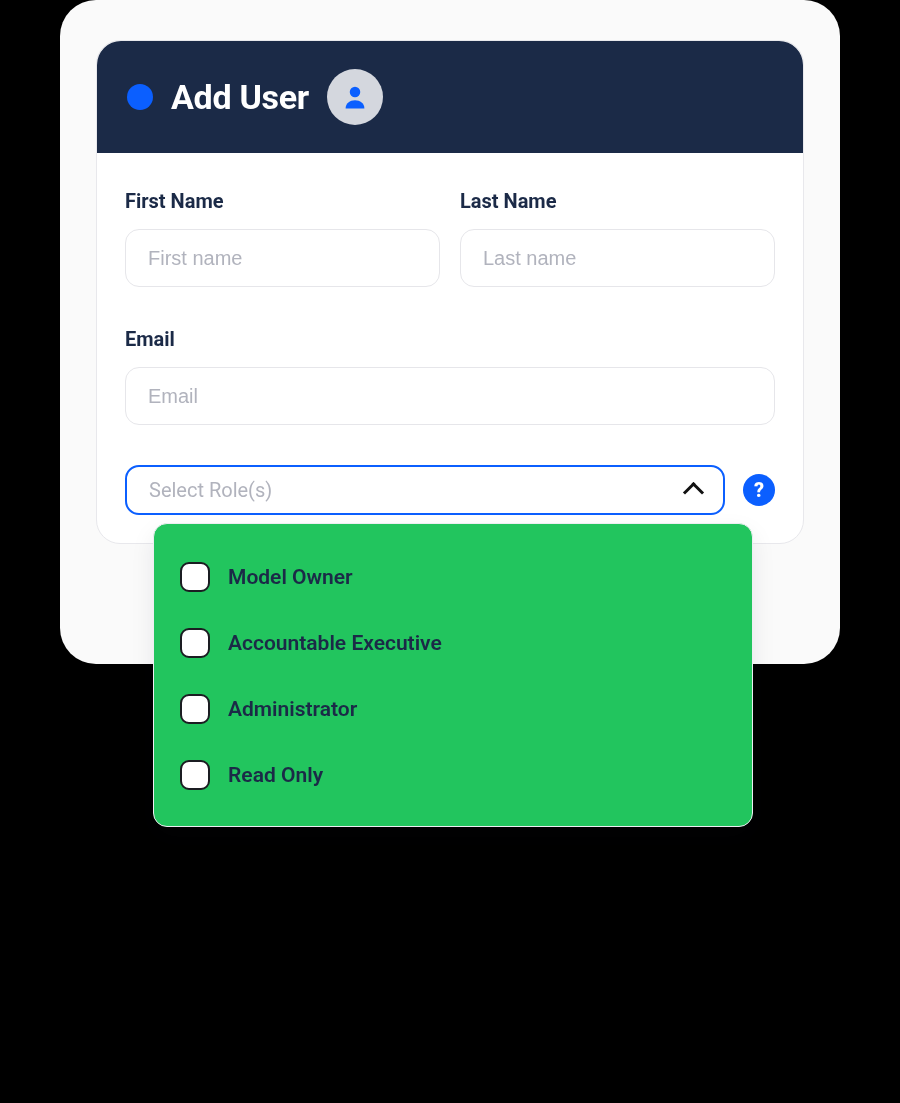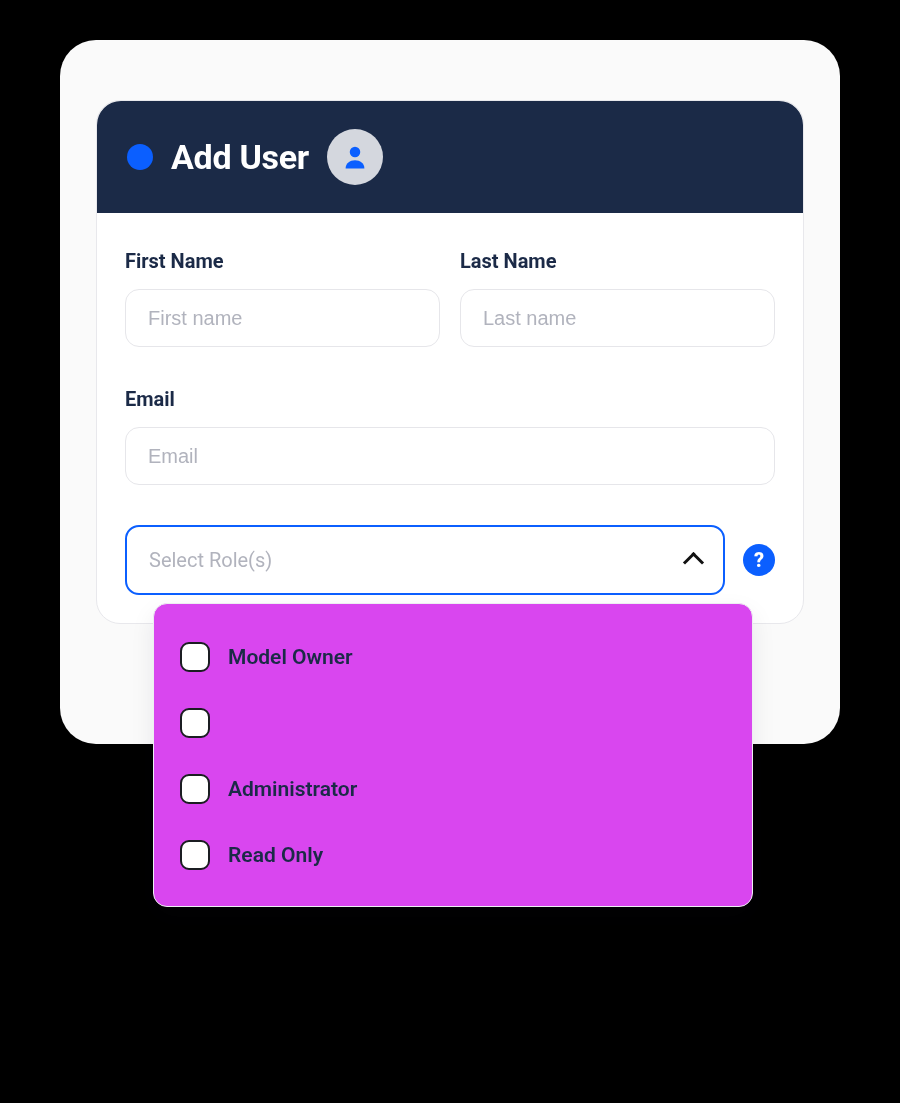--- a/index.html
+++ b/index.html
@@ -7,24 +7,23 @@
     body {
       background: #000;
       font-family: -apple-system, BlinkMacSystemFont, "Segoe UI", Roboto, Arial, sans-serif;
       display: flex;
       align-items: flex-start;
       justify-content: center;
     }
     .card {
       position: relative;
       width: 780px;
-      margin-top: 40px;
       background: #fafafa;
       border-radius: 36px;
-      padding: 60px 36px 120px 36px;
+      padding: 40px 36px 120px 36px;
       box-shadow:
         0 30px 60px rgba(0,0,0,0.55),
         0 10px 30px rgba(0,0,0,0.35),
         0 0 80px rgba(0,0,0,0.6);
     }
     .panel {
       background: #fff;
       border: 1px solid #e8e8ec;
       border-radius: 24px;
       overflow: visible;
@@ -92,21 +91,21 @@
       outline: none;
     }
     input.text-input::placeholder { color: #b1b3bd; }
     .roles-row {
       display: flex;
       align-items: center;
       gap: 18px;
     }
     .select-box {
       flex: 1;
-      height: 70px;
+      height: 50px;
       border: 2px solid #0b5fff;
       border-radius: 14px;
       background: #fff;
       display: flex;
       align-items: center;
       justify-content: space-between;
       padding: 0 20px 0 22px;
       cursor: pointer;
     }
     .select-placeholder {
@@ -140,21 +139,21 @@
       font-size: 20px;
       flex: 0 0 auto;
       cursor: pointer;
       user-select: none;
     }
     .dropdown {
       position: absolute;
       left: 28px;
       width: 600px;
       margin-top: 8px;
-      background: #d946ef;
+      background: #22c55e;
       border: 1px solid #edeef2;
       border-radius: 14px;
       box-shadow: 0 10px 24px rgba(26,30,50,0.08);
       padding: 20px 0 18px 0;
       z-index: 3;
     }
     .dd-item {
       display: flex;
       align-items: center;
       gap: 18px;
@@ -221,20 +220,21 @@
           <span class="help-badge">?</span>
         </div>
 
         <div class="dropdown">
           <div class="dd-item">
             <span class="dd-check"></span>
             <span class="dd-label">Model Owner</span>
           </div>
           <div class="dd-item">
             <span class="dd-check"></span>
+            <span class="dd-label">Accountable Executive</span>
           </div>
           <div class="dd-item">
             <span class="dd-check"></span>
             <span class="dd-label">Administrator</span>
           </div>
           <div class="dd-item">
             <span class="dd-check"></span>
             <span class="dd-label">Read Only</span>
           </div>
         </div>

